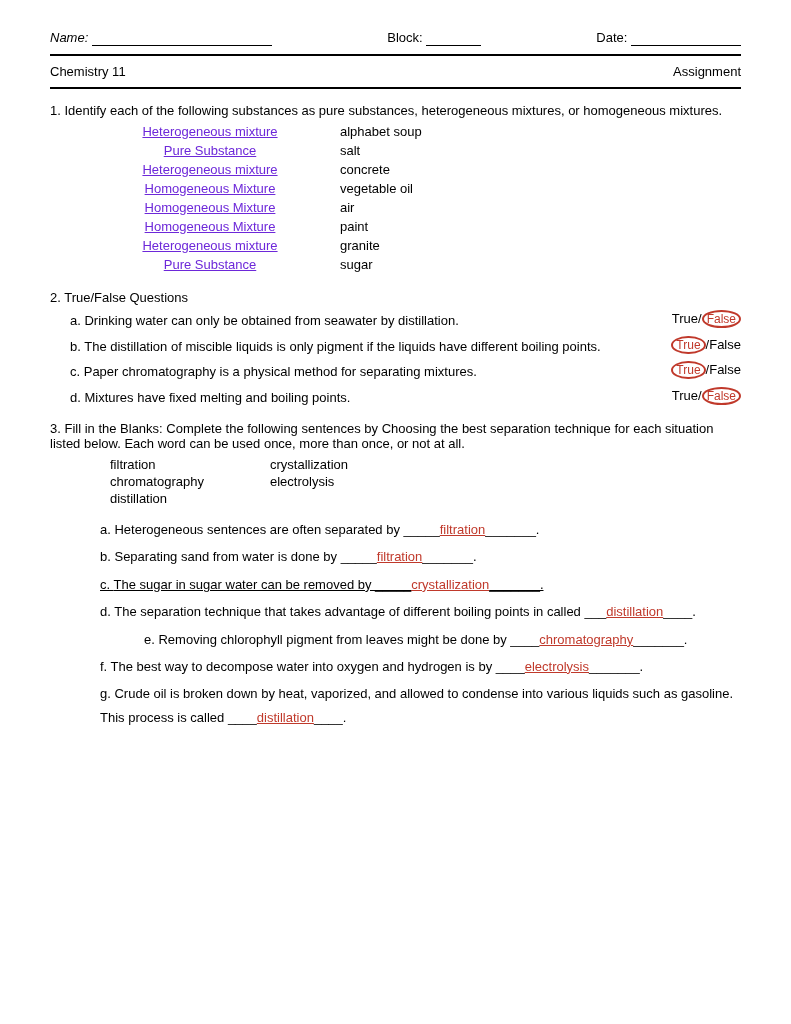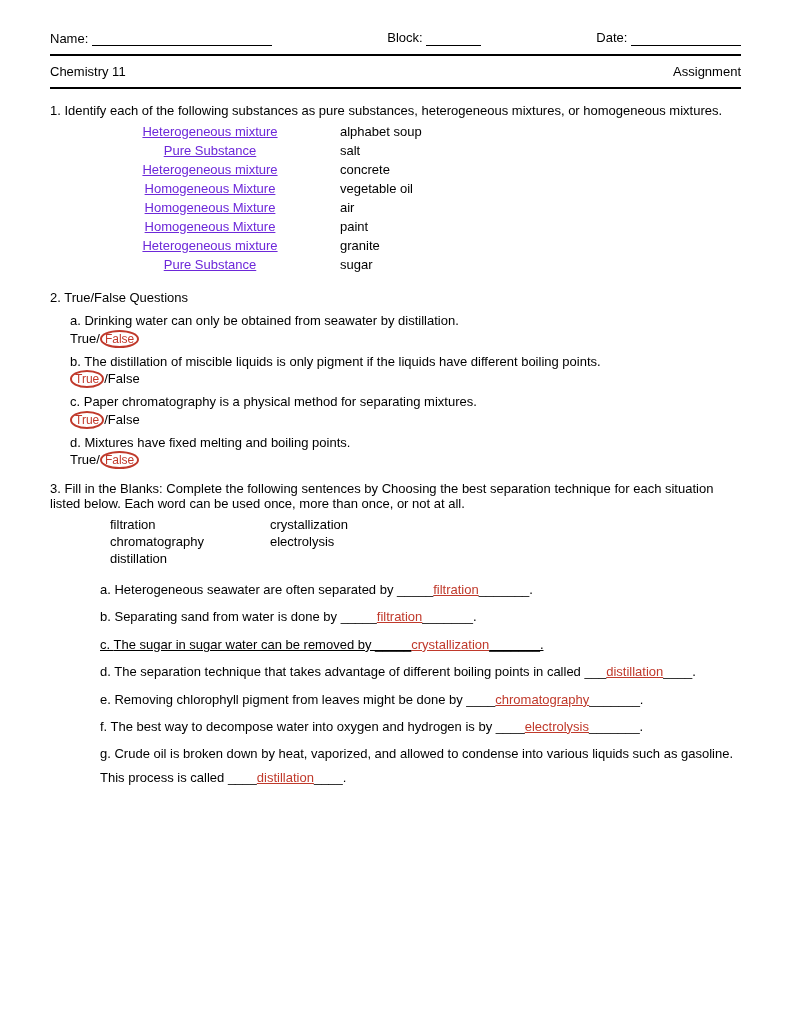--- a/index.html
+++ b/index.html
@@ -13,22 +13,23 @@
       padding: 30px 50px;
     }
     .header-top {
       display: flex;
       justify-content: space-between;
       align-items: flex-end;
       margin-bottom: 8px;
     }
     .name-block {
       display: flex;
-      align-items: flex-end;
+      align-items: flex-start;
       gap: 4px;
+      font-style: italic;
     }
     .underline-field {
       border-bottom: 1px solid #000;
       display: inline-block;
       min-width: 180px;
     }
     .block-field {
       border-bottom: 1px solid #000;
       display: inline-block;
       min-width: 55px;
@@ -80,21 +81,20 @@
     }
     .substance-label { font-size: 13px; }
     .q2-section { margin-bottom: 14px; }
     .q2-title { margin-bottom: 6px; }
     .tf-row {
       display: flex;
       justify-content: space-between;
       align-items: flex-start;
       margin-bottom: 6px;
       padding-left: 20px;
-      flex-direction: column;
     }
     .tf-text { flex: 1; max-width: 560px; font-size: 13px; line-height: 1.5; }
     .tf-answer { font-size: 13px; white-space: nowrap; }
     .circled-red {
       color: #c0392b;
       border: 2px solid #c0392b;
       border-radius: 50%;
       padding: 0 3px;
       font-size: 12px;
     }
@@ -197,21 +197,21 @@
   <div class="section-title" id="q3-intro">3. Fill in the Blanks: Complete the following sentences by Choosing the best separation technique for each situation listed below. Each word can be used once, more than once, or not at all.</div>
   <div class="word-bank" id="word-bank">
       <div>filtration</div>
       <div>crystallization</div>
       <div>chromatography</div>
       <div>electrolysis</div>
       <div>distillation</div>
       <div></div>
     </div>
   <ol class="fill-blank-list" id="fill-blank-list" style="list-style-type:none; padding-left:20px;">
-      <li style="margin-bottom: 4px;"><span>a.  </span><span>Heterogeneous seawater are often separated by _____</span><span class="fill-answer">filtration</span><span>_______.</span></li>
+      <li style="margin-bottom: 4px;"><span>a.  </span><span>Heterogeneous sentences are often separated by _____</span><span class="fill-answer">filtration</span><span>_______.</span></li>
       <li style="margin-bottom: 4px;"><span>b.  </span><span>Separating sand from water is done by _____</span><span class="fill-answer">filtration</span><span>_______.</span></li>
       <li style="margin-bottom: 4px; text-decoration: underline;"><span>c.  </span><span>The sugar in sugar water can be removed by _____</span><span class="fill-answer">crystallization</span><span>_______.</span></li>
       <li style="margin-bottom: 4px;"><span>d.  </span><span>The separation technique that takes advantage of different boiling points in called ___</span><span class="fill-answer">distillation</span><span>____.</span></li>
-      <li style="margin-bottom: 4px;"><span>e.  </span><span>Removing chlorophyll pigment from leaves might be done by ____</span><span class="fill-answer">chromatography</span><span>_______.</span></li>
+      <li style="margin-bottom: 4px; margin-left: 44px;"><span>e.  </span><span>Removing chlorophyll pigment from leaves might be done by ____</span><span class="fill-answer">chromatography</span><span>_______.</span></li>
       <li style="margin-bottom: 4px;"><span>f.  </span><span>The best way to decompose water into oxygen and hydrogen is by ____</span><span class="fill-answer">electrolysis</span><span>_______.</span></li>
       <li style="margin-bottom: 4px;"><span>g.  </span><span>Crude oil is broken down by heat, vaporized, and allowed to condense into various liquids such as gasoline.  This process is called ____</span><span class="fill-answer">distillation</span><span>____.</span></li>
     </ol>
 </div>
 
 </body></html>

